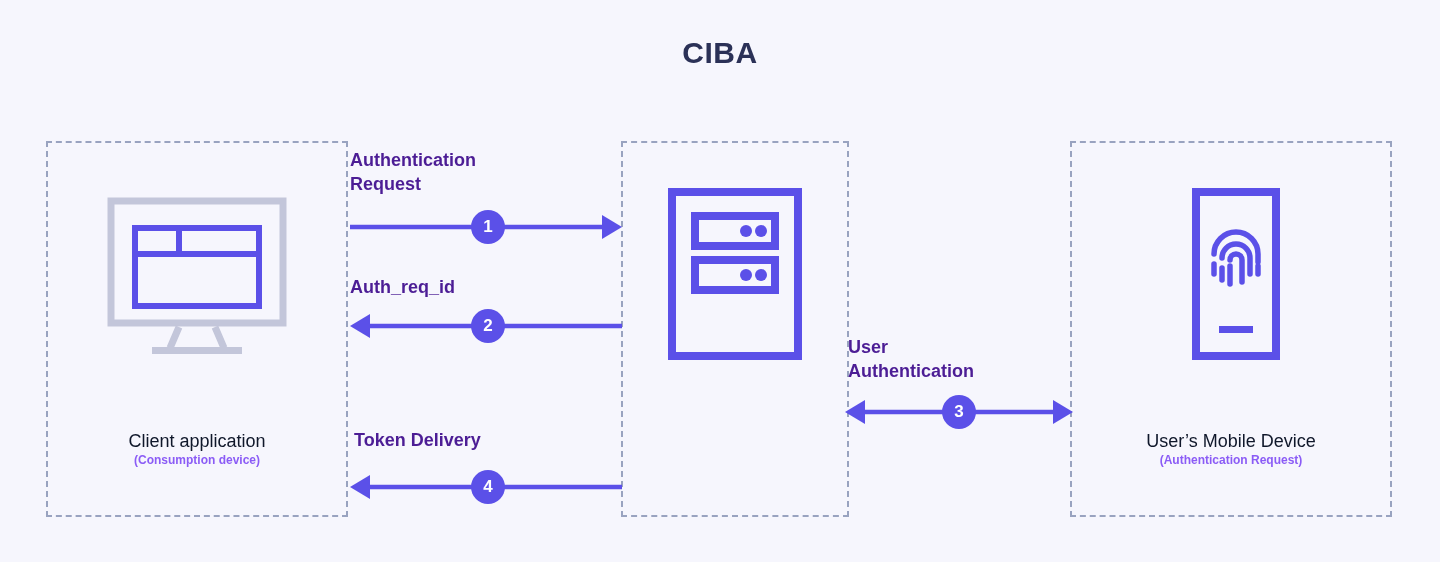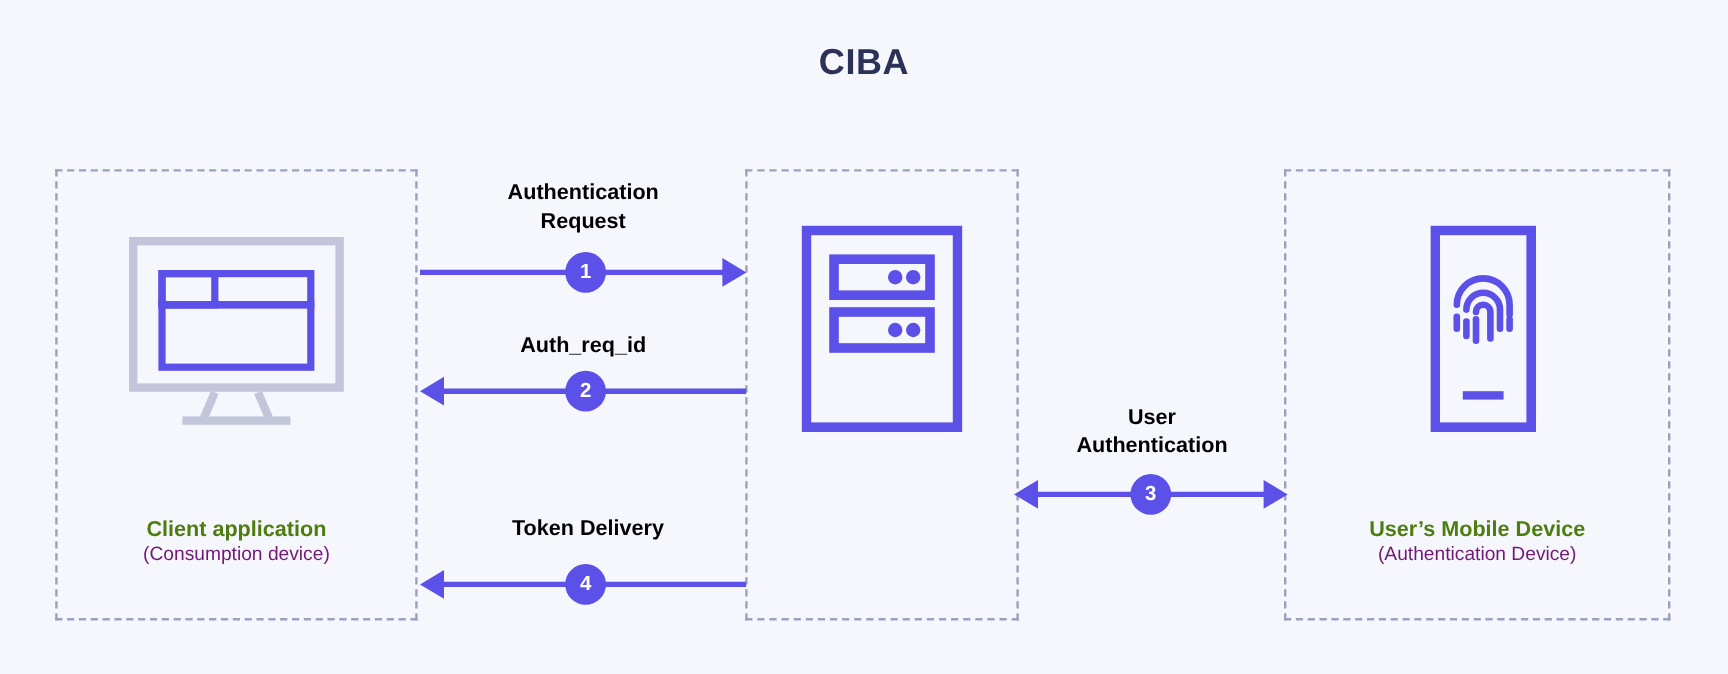--- a/index.html
+++ b/index.html
@@ -45,44 +45,43 @@
 
   
   .node-label {
     position: absolute;
     text-align: center;
     line-height: 1.28;
   }
   .node-label .lbl-title {
     display: block;
     font-size: 18px;
-    font-weight: bold;
-    color: #4d7c0f;
+    font-weight: normal;
+    color: #0f172a;
   }
   .node-label .lbl-sub {
     display: block;
-    font-size: 16px;
-    font-weight: normal;
-    color: #701a75;
+    font-size: 12px;
+    font-weight: bold;
+    color: #8b5cf6;
   }
   #label-client { left: 46px;   top: 430px; width: 302px; }
   #label-server { left: 621px;  top: 430px; width: 228px; }
   #label-mobile { left: 1070px; top: 430px; width: 322px; }
 
   
   .icon-wrap { position: absolute; }
   #icon-monitor { left: 106px;  top: 196px; width: 182px; height: 166px; }
   #icon-server  { left: 668px;  top: 188px; width: 134px; height: 172px; }
   #icon-phone   { left: 1192px; top: 188px; width: 88px;  height: 172px; }
   .flow-label {
     position: absolute;
-    text-align: center;
     font-size: 18px;
     font-weight: bold;
-    color: #000000;
+    color: #4c1d95;
     line-height: 1.35;
     white-space: pre-line;
   }
   .flow-arrow { position: absolute; }
   .badge {
     position: absolute;
     width: 34px;
     height: 34px;
     border-radius: 50%;
     background: #5b50e8;
@@ -208,16 +207,16 @@
   <div class="badge" id="flow4-badge">4</div>
 
   <div class="node-label" id="label-client">
     <span class="lbl-title">Client application</span>
     <span class="lbl-sub">(Consumption device)</span>
   </div>
 
 
   <div class="node-label" id="label-mobile">
     <span class="lbl-title">User’s Mobile Device</span>
-    <span class="lbl-sub">(Authentication Device)</span>
+    <span class="lbl-sub">(Authentication Request)</span>
   </div>
 
 </div>
 
 </body></html>

